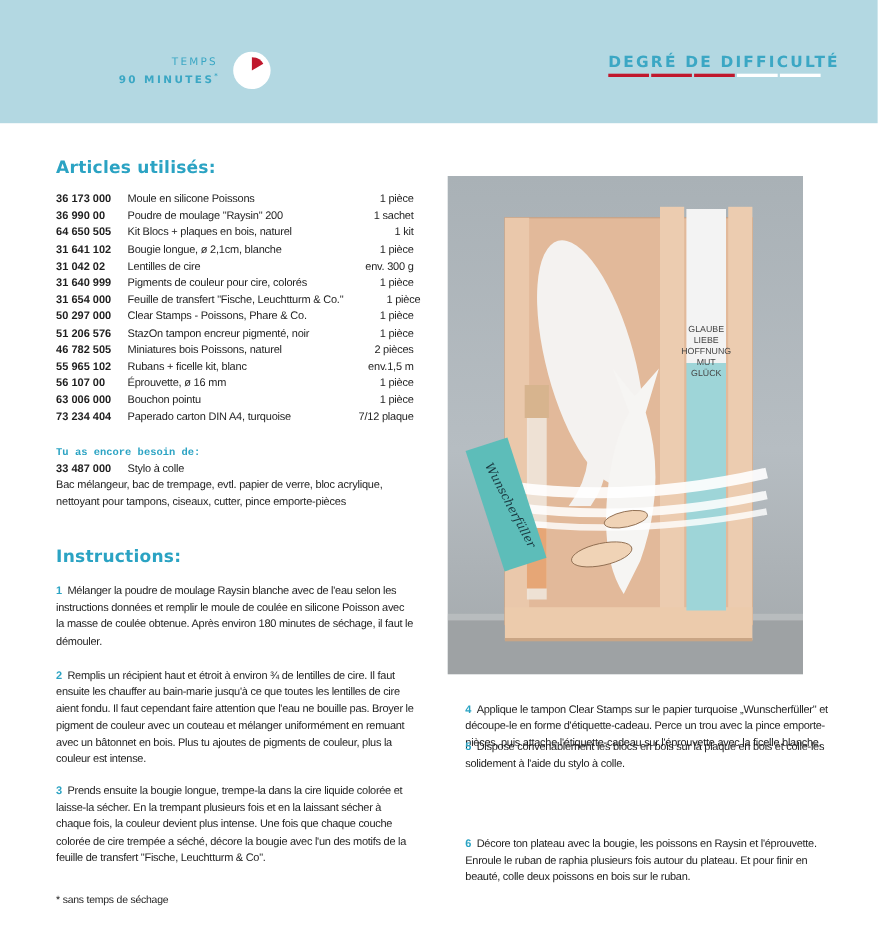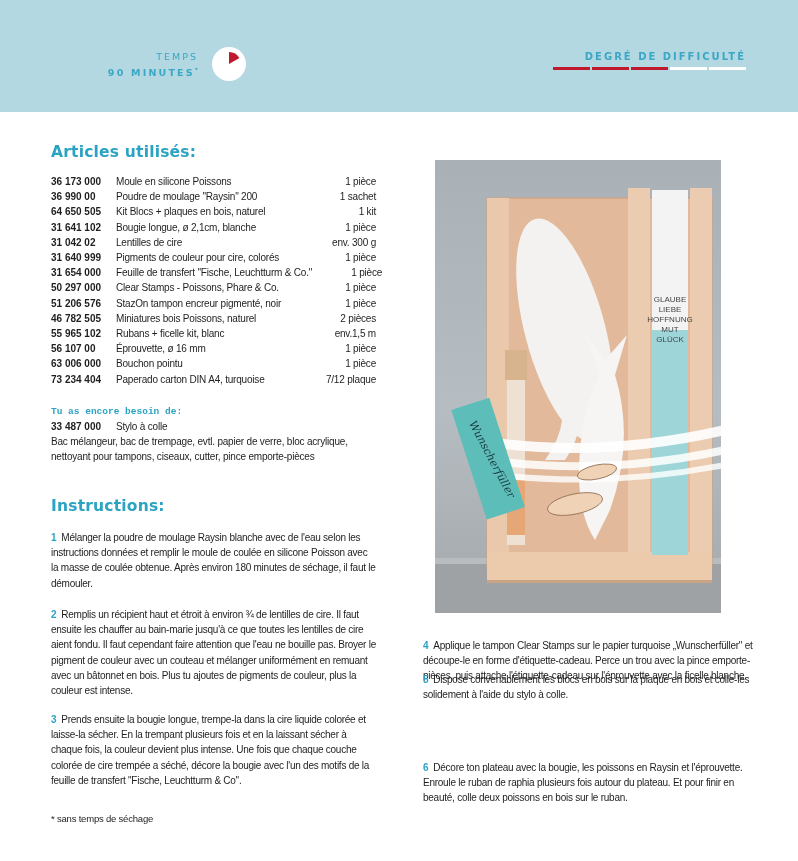--- a/index.html
+++ b/index.html
@@ -8,21 +8,21 @@
 
   .header { position: absolute; left: 0; top: 0; width: 798px; height: 112px; background: #b3d8e2; padding-left: 40px; }
   .time-block { position: absolute; right: 600px; top: 51px; text-align: right; }
   .time-label { font-size: 9.5px; letter-spacing: 2px; color: #3ba7c4; font-family: "DejaVu Sans", sans-serif; line-height: 12px; }
   .time-value { font-size: 9.5px; letter-spacing: 2.2px; color: #3ba7c4; font-weight: bold; font-family: "DejaVu Sans", sans-serif; line-height: 13px; }
   .time-value sup { font-size: 6px; letter-spacing: 0; }
   .clock { position: absolute; left: 212px; top: 47px; width: 34px; height: 34px; border-radius: 50%; background: #ffffff; }
   .clock svg { position: absolute; left: 0; top: 0; }
 
   .difficulty { position: absolute; left: 553px; top: 51px; }
-  .difficulty-label { font-size: 10px; letter-spacing: 2px; color: #3ba7c4; font-weight: bold; font-family: "DejaVu Sans", sans-serif; line-height: 12px; text-align: right; }
+  .difficulty-label { font-size: 14px; letter-spacing: 2px; color: #3ba7c4; font-weight: bold; font-family: "DejaVu Sans", sans-serif; line-height: 12px; text-align: right; }
   .difficulty-bars { display: flex; gap: 2px; margin-top: 4px; }
   .bar { width: 37px; height: 3px; }
   .bar.on { background: #c0182d; }
   .bar.off { background: #ffffff; }
 
   .h2 { position: absolute; font-family: "DejaVu Sans", sans-serif; font-weight: bold; color: #2ba3c3; font-size: 15.5px; letter-spacing: 0.2px; }
 
   .articles { position: absolute; left: 51px; top: 174px; width: 325px; }
   .art-row { display: flex; font-size: 10px; line-height: 15.2px; font-family: "Liberation Sans", sans-serif; }
   .art-code { width: 65px; font-weight: bold; flex: none; font-size: 10px; }
@@ -32,21 +32,21 @@
   .extra { position: absolute; left: 51px; top: 404px; width: 330px; font-size: 10px; line-height: 15px; }
   .extra-title { color: #2ba3c3; font-weight: bold; font-family: Liberation Mono, monospace; font-size: 9.5px; }
   .extra-code { font-weight: bold; display: inline-block; width: 65px; }
   .extra-text { letter-spacing: -0.2px; }
 
   .step { position: absolute; font-size: 10px; line-height: 15.2px; letter-spacing: -0.25px; }
   .step-num { color: #2ba3c3; font-weight: bold; margin-right: 5px; }
 
   .footnote { position: absolute; left: 51px; top: 813px; font-size: 9.5px; letter-spacing: -0.2px; }
 
-  .photo { position: absolute; left: 435px; top: 160px; width: 286px; height: 453px; overflow: hidden;
+  .photo { position: absolute; left: 407px; top: 160px; width: 323px; height: 453px; overflow: hidden;
            background: linear-gradient(180deg, #a9b1b6 0%, #b6bdc2 55%, #a3a8ab 100%); }
 </style>
 </head>
 <body>
 
 <div class="header">
   <div class="time-block">
     <div class="time-label">TEMPS</div>
     <div class="time-value"><span>90 MINUTES</span><sup>*</sup></div>
   </div>

